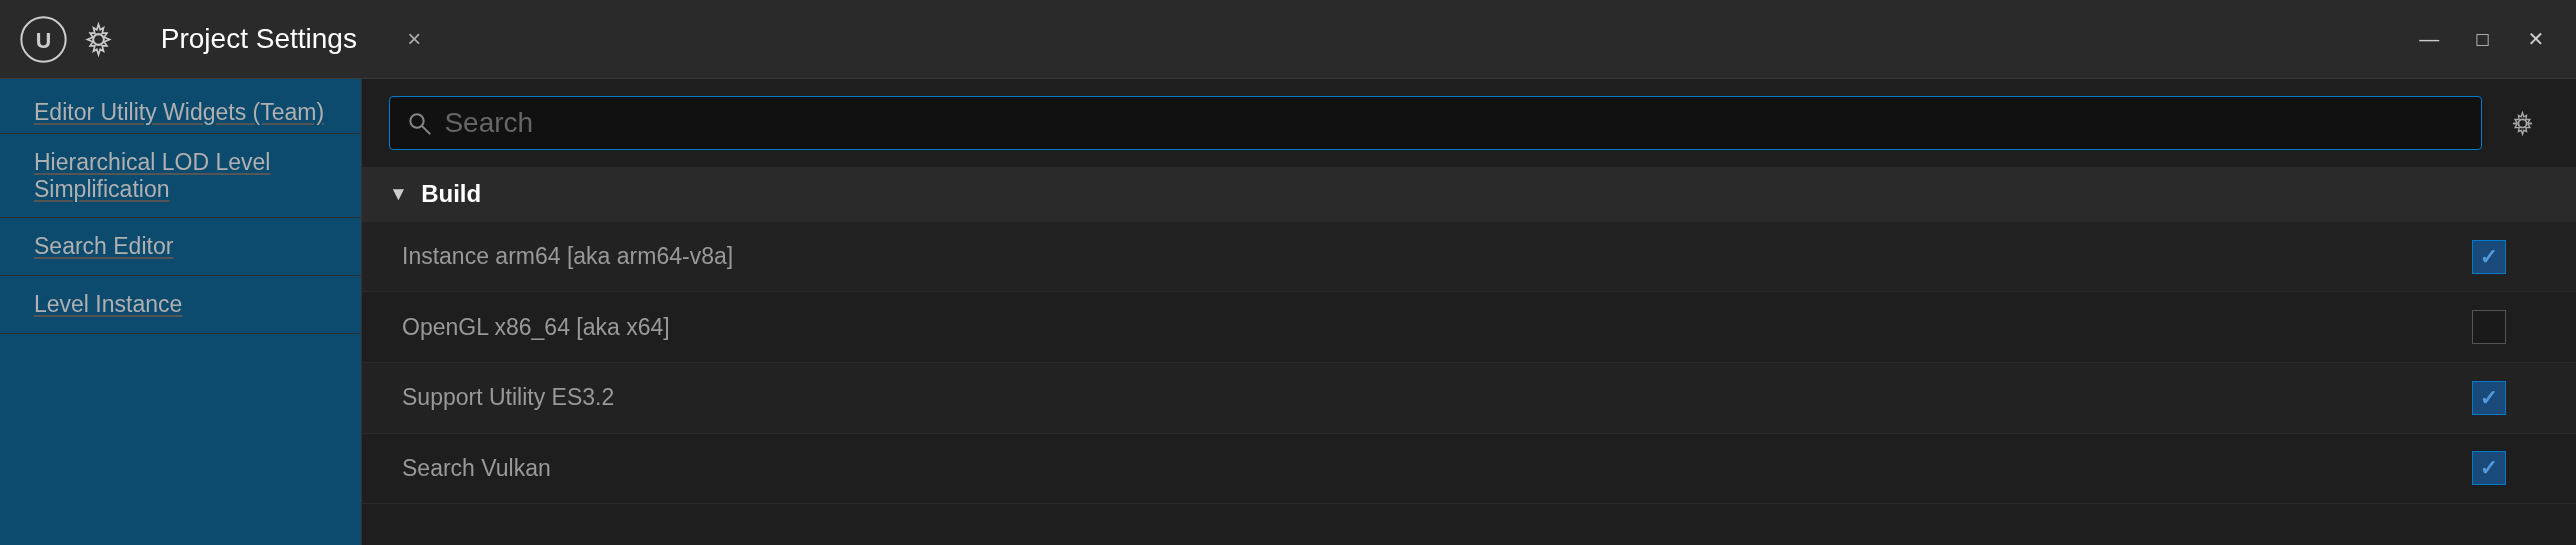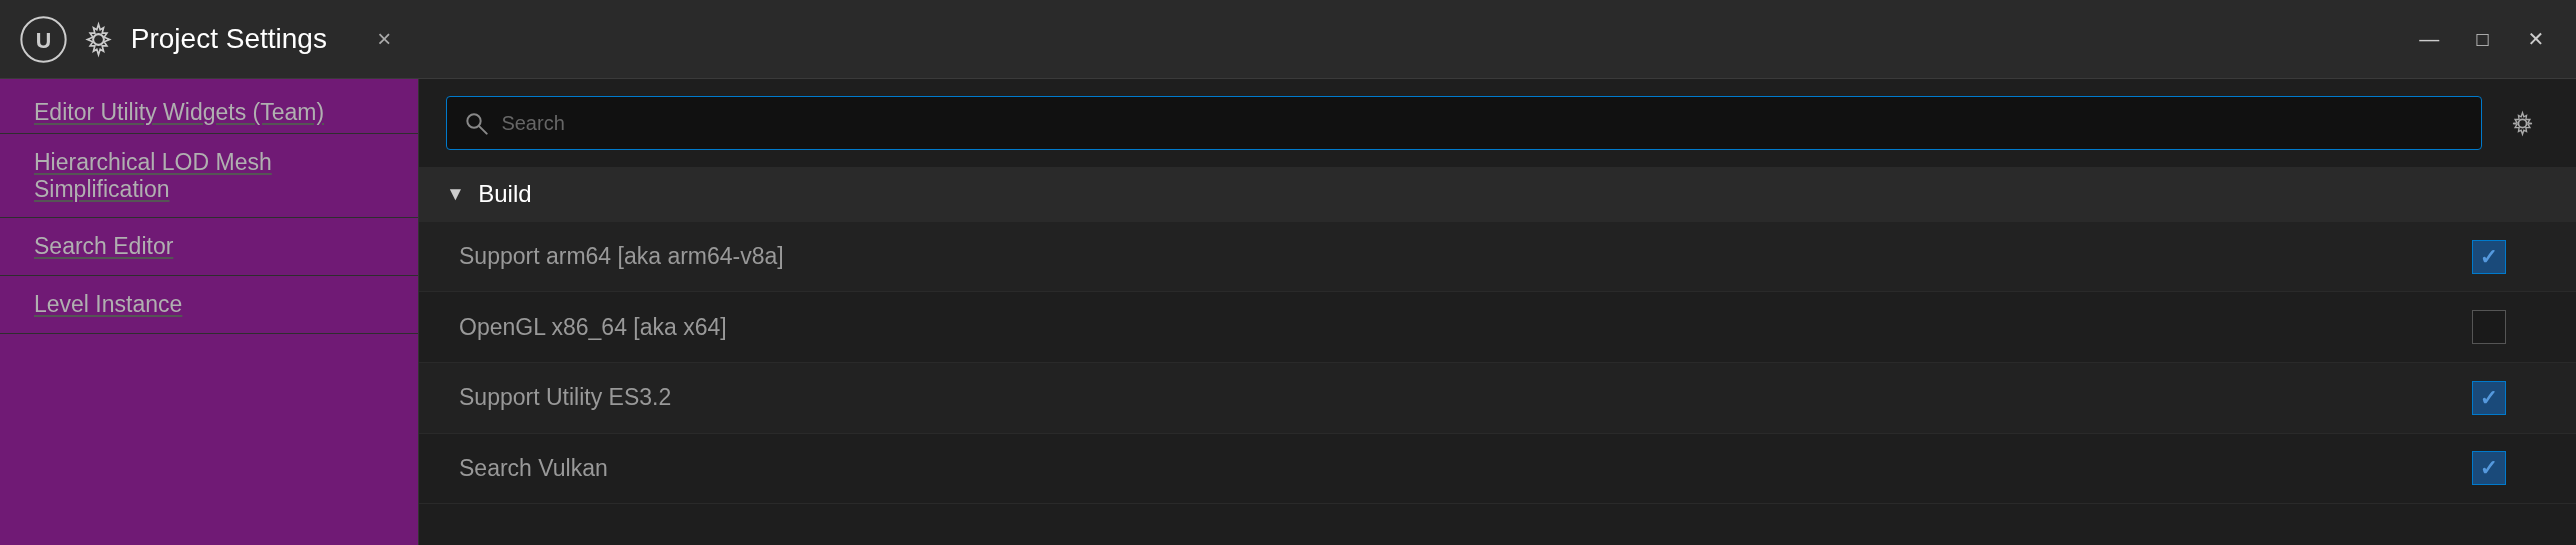--- a/index.html
+++ b/index.html
@@ -43,20 +43,21 @@
 
     .settings-icon {
       width: 37px;
       height: 37px;
     }
 
     .title-text {
       font-size: 28px;
       color: #ffffff;
       font-weight: 400;
+      margin-left: 30px;
     }
 
     .close-btn {
       margin-left: 27px;
       width: 34px;
       height: 34px;
       display: flex;
       align-items: center;
       justify-content: center;
       cursor: pointer;
@@ -83,22 +84,22 @@
 
     
     .main-content {
       display: flex;
       flex: 1;
       overflow: hidden;
     }
 
     
     .sidebar {
-      width: 419px;
-      background: #701a75;
+      width: 362px;
+      background: #0c4a6e;
       overflow-y: auto;
       padding: 13.4px 0;
       border-right: 0.7px solid #333;
       flex-shrink: 0;
     }
 
     .sidebar-item {
       padding: 14.8px 34px;
       font-size: 23px;
       color: #b0b0b0;
@@ -150,21 +151,21 @@
       font-size: 24px;
       flex-shrink: 0;
     }
 
     .search-input {
       flex: 1;
       background: transparent;
       border: none;
       outline: none;
       color: #cccccc;
-      font-size: 20px;
+      font-size: 28px;
       caret-color: #007acc;
     }
 
     .search-input::placeholder {
       color: #666;
     }
 
     .gear-btn {
       width: 54px;
       height: 54px;
@@ -193,21 +194,21 @@
     }
 
     .section-chevron {
       color: #ccc;
       font-size: 19px;
     }
 
     .section-title {
       font-size: 24px;
       color: #ffffff;
-      font-weight: 400;
+      font-weight: 700;
     }
 
     
     .settings-row {
       display: flex;
       align-items: center;
       padding: 14.8px 40px;
       border-bottom: 0.7px solid #2a2a2a;
       min-height: 60px;
     }
@@ -282,21 +283,21 @@
   </div>
 </div>
 
 <div class="main-content">
 
   <div class="sidebar">
     <div class="sidebar-item partial">
       <span>Editor Utility Widgets (Team)</span>
     </div>
     <div class="sidebar-item">
-      <span>Hierarchical LOD Mesh Simplification</span>
+      <span>Hierarchical LOD Level Simplification</span>
     </div>
     <div class="sidebar-item">
       <span>Search Editor</span>
     </div>
     <div class="sidebar-item">
       <span>Level Instance</span>
     </div>
   </div>
 
   <div class="right-panel">
@@ -319,21 +320,21 @@
 
     <div class="settings-content">
 
       <div class="section-header">
         <span class="section-chevron">▼</span>
         <span class="section-title">Build</span>
       </div>
 
       <div id="settings-rows-container">
       <div class="settings-row">
-            <span class="row-label">Support arm64 [aka arm64-v8a]</span>
+            <span class="row-label">Instance arm64 [aka arm64-v8a]</span>
             <div class="checkbox-container">
               <div class="checkbox checked"></div>
             </div>
           </div>
           <div class="settings-row">
             <span class="row-label">OpenGL x86_64 [aka x64]</span>
             <div class="checkbox-container">
               <div class="checkbox"></div>
             </div>
           </div>

